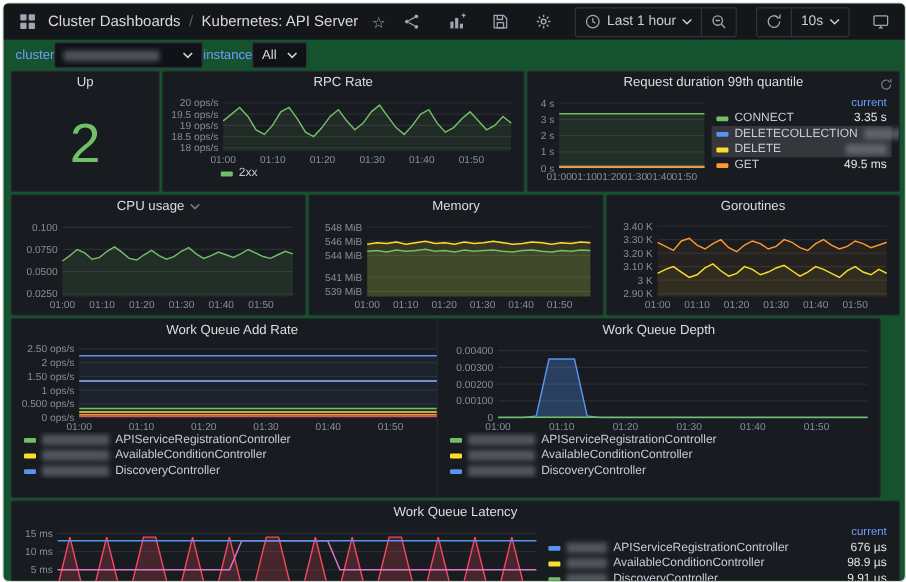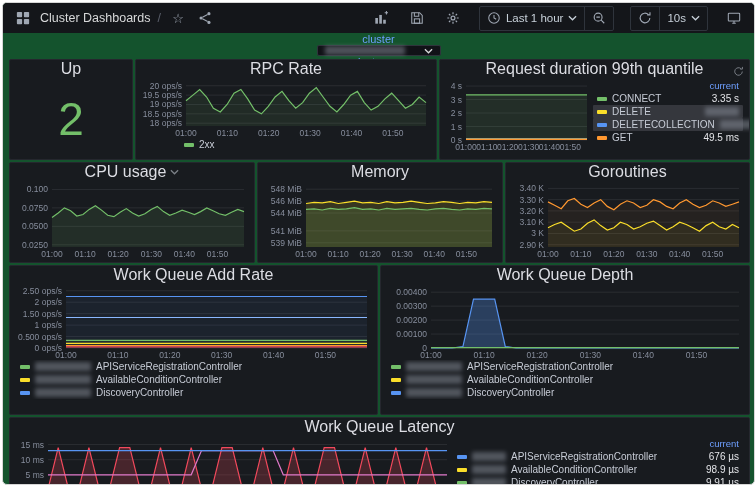--- a/index.html
+++ b/index.html
@@ -13,30 +13,30 @@
   .icon-btn{color:#9fa7b3;display:flex;align-items:center;justify-content:center;
             width:20px;height:20px;cursor:pointer;flex:none;font-size:13px;}
   .icon-btn svg{width:14px;height:14px;}
   .nav-right{margin-left:auto;display:flex;align-items:center;gap:16px;}
   .tool-group{display:flex;align-items:center;height:23px;border:1px solid #2f343c;
               border-radius:2px;color:#c7d0d9;font-size:11.5px;overflow:hidden;}
   .tool-seg{display:flex;align-items:center;gap:5px;padding:0 7px;height:100%;cursor:pointer;}
   .tool-seg + .tool-seg{border-left:1px solid #2f343c;}
   .chev svg{width:9px;height:6px;display:block;}
   
-  .subnav{display:flex;align-items:center;height:26px;padding:0 10px;gap:0;flex-direction:column;}
+  .subnav{display:flex;align-items:center;height:26px;padding:0 10px;gap:0;}
   .var-label{color:#6e9fff;font-size:11px;cursor:pointer;}
   .var-select{display:flex;align-items:center;gap:8px;height:20px;padding:0 7px;
               background:#111217;border:1px solid #2f343c;border-radius:2px;
               color:#d8d9da;font-size:11px;cursor:pointer;}
   
   .panel{position:absolute;background:#181b1f;border:1px solid #25272e;border-radius:2px;
          overflow:hidden;display:flex;flex-direction:column;}
   .panel-header{height:18px;flex:none;display:flex;align-items:center;justify-content:center;
-                gap:4px;font-size:16px;color:#dcdde3;position:relative;cursor:pointer;}
+                gap:4px;font-size:11px;color:#dcdde3;position:relative;cursor:pointer;}
   .panel-corner{position:absolute;right:5px;top:3px;color:#7b8087;}
   .panel-corner svg{width:11px;height:11px;}
   .panel-body{flex:1;position:relative;padding:0 4px 2px 4px;display:flex;flex-direction:column;min-height:0;}
   .panel-body.split{flex-direction:row;}
   .chart{width:100%;flex:none;}
   .chart svg text{fill:#878e9d;font-size:8.5px;font-family:"Liberation Sans",sans-serif;}
   .h60{height:60px}.h74{height:74px}.h78{height:78px}.h76{height:76px}.h66{height:66px}
   .grow{flex:1;min-width:0;}
   .big-stat{flex:1;display:flex;align-items:center;justify-content:center;
             font-size:46px;font-weight:400;}
@@ -64,20 +64,21 @@
     <span class="icon-btn">
       <svg viewBox="0 0 16 16" fill="currentColor">
           <rect x="1" y="1" width="6" height="6" rx="1"></rect>
           <rect x="9" y="1" width="6" height="6" rx="1"></rect>
           <rect x="1" y="9" width="6" height="6" rx="1"></rect>
           <rect x="9" y="9" width="6" height="6" rx="1"></rect>
         </svg>
     </span>
     <span class="crumb">Cluster Dashboards</span>
     <span class="crumb-sep">/</span>
+    <span class="crumb">Kubernetes: API Server</span>
     <span class="icon-btn">☆</span>
     <span class="icon-btn">
       <svg viewBox="0 0 16 16" fill="currentColor">
           <circle cx="12.5" cy="3" r="1.8"></circle>
           <circle cx="3.5" cy="8" r="1.8"></circle>
           <circle cx="12.5" cy="13" r="1.8"></circle>
           <path d="M5 7.2l6-3.2M5 8.8l6 3.2" stroke="currentColor" stroke-width="1.2" fill="none"></path>
         </svg>
     </span>
 
@@ -246,27 +247,27 @@
             <polyline points="22.0,61.3 143.0,61.3" fill="none" stroke="#ff9830" stroke-width="1.2"></polyline>
           </svg></div>
       <div class="side-legend w150">
         <div class="lg-head">current</div>
         <div class="legend-row">
           <span class="lg-sq" style="background: rgb(115, 191, 105);"></span>
           <span>CONNECT</span>
           <span class="lg-val">3.35 s</span>
         </div>
         <div class="legend-row hl">
+          <span class="lg-sq" style="background: rgb(87, 148, 242);"></span>
+          <span>DELETECOLLECTION</span>
+          <span class="lg-val redact rw34"></span>
+        </div>
+        <div class="legend-row hl">
           <span class="lg-sq" style="background: rgb(250, 222, 42);"></span>
           <span>DELETE</span>
-          <span class="lg-val redact rw34"></span>
-        </div>
-        <div class="legend-row hl">
-          <span class="lg-sq" style="background: rgb(87, 148, 242);"></span>
-          <span>DELETECOLLECTION</span>
           <span class="lg-val redact rw34"></span>
         </div>
         <div class="legend-row">
           <span class="lg-sq" style="background: rgb(255, 152, 48);"></span>
           <span>GET</span>
           <span class="lg-val">49.5 ms</span>
         </div>
       </div>
     </div>
   </div>
@@ -404,21 +405,21 @@
         </div>
         <div class="legend-row">
           <span class="lg-sq" style="background: rgb(87, 148, 242);"></span>
           <span class="redact rw56"></span>
           <span>DiscoveryController</span>
         </div>
       </div>
     </div>
   </div>
 
-  <div class="panel" style="left:377px;top:262px;width:368px;height:148px">
+  <div class="panel" style="left:361px;top:262px;width:368px;height:148px">
     <div class="panel-header">Work Queue Depth</div>
     <div class="panel-body">
       <div class="chart h76"><svg width="360" height="76">
             <line x1="46" y1="64" x2="354" y2="64" stroke="rgba(204,204,220,0.10)" stroke-width="1"></line>
             <text x="42" y="67" text-anchor="end">0</text>
             <line x1="46" y1="50.04651162790698" x2="354" y2="50.04651162790698" stroke="rgba(204,204,220,0.10)" stroke-width="1"></line>
             <text x="42" y="53.04651162790698" text-anchor="end">0.00100</text>
             <line x1="46" y1="36.09302325581396" x2="354" y2="36.09302325581396" stroke="rgba(204,204,220,0.10)" stroke-width="1"></line>
             <text x="42" y="39.09302325581396" text-anchor="end">0.00200</text>
             <line x1="46" y1="22.13953488372093" x2="354" y2="22.13953488372093" stroke="rgba(204,204,220,0.10)" stroke-width="1"></line>

